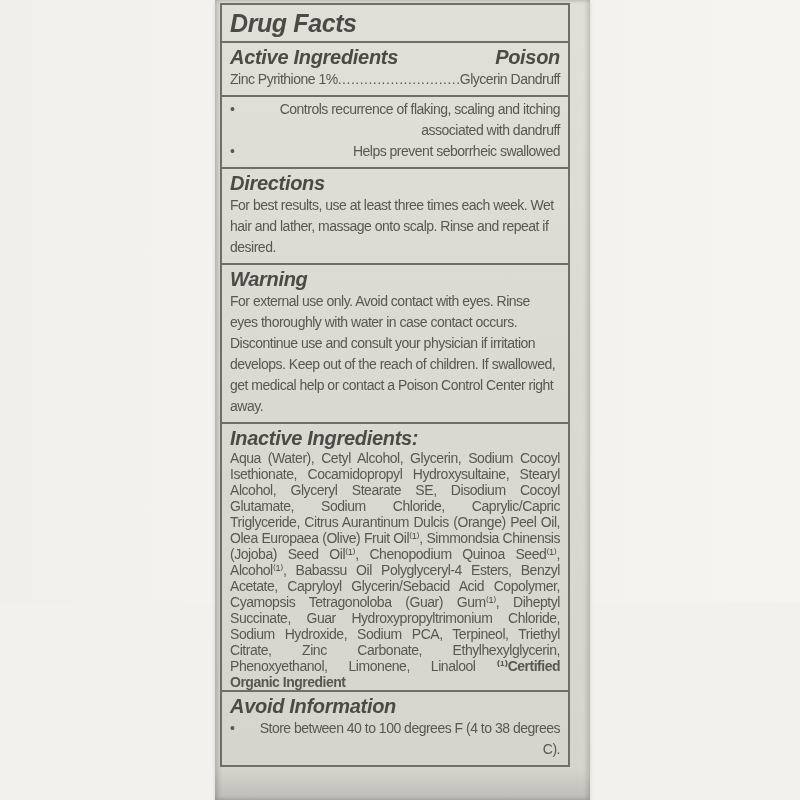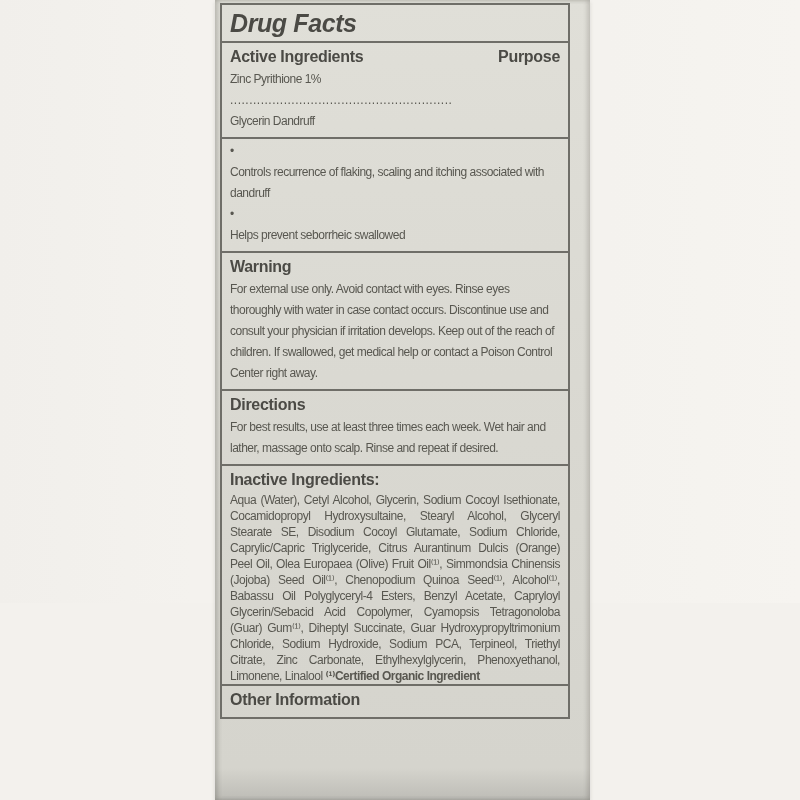--- a/index.html
+++ b/index.html
@@ -34,88 +34,92 @@
   .sec{
     padding:2px 8px 5px 8px;
     border-bottom:2px solid var(--panel_border);
   }
   .sec:last-child{border-bottom:none;}
   h1{
     font-size:25px;line-height:31px;font-style:italic;font-weight:bold;
     color:var(--heading_text);letter-spacing:-0.4px;
   }
   h2{
-    font-size:16px;line-height:24px;font-weight:bold;
+    font-size:20px;line-height:24px;font-style:italic;font-weight:bold;
     color:var(--heading_text);letter-spacing:-0.3px;
   }
   .sec-title{padding:3px 8px 2px 8px;}
   p,.leader-row,.bullet-item{
-    font-size:12px;line-height:21px;letter-spacing:-0.5px;color:var(--body_text);flex-direction:column;
+    font-size:14px;line-height:21px;letter-spacing:-0.5px;color:var(--body_text);
   }
   .row-heads{display:flex;justify-content:space-between;align-items:baseline;}
   .leader-row{display:flex;align-items:baseline;white-space:nowrap;}
   .dots{flex:1;overflow:hidden;letter-spacing:0.5px;}
   .bullet-item{display:flex;}
   .bullet{flex:0 0 14px;text-align:left;}
   .bullet::before{content:"\2022";}
-  .bullet-text{flex:1;}
+  .bullet-text{flex:1;text-align:right;}
   .justify{
     text-align:justify;line-height:16px;letter-spacing:-0.45px;
   }
   .justify b{letter-spacing:-0.5px;}
   .sec-inactive{padding-bottom:0;}
 </style>
 </head>
 <body>
 
 <div class="scene">
   <div class="label-column">
     <div class="facts-box">
 
       <div class="sec sec-title">
         <h1>Drug Facts</h1>
       </div>
 
       <div class="sec">
         <div class="row-heads">
           <h2>Active Ingredients</h2>
-          <h2>Purpose</h2>
+          <h2>Poison</h2>
         </div>
         <div class="leader-row">
           <span>Zinc Pyrithione 1%</span>
           <span class="dots">..........................................................</span>
           <span>Glycerin Dandruff</span>
         </div>
       </div>
 
       <div class="sec">
         <div class="bullet-item">
           <span class="bullet"></span>
           <span class="bullet-text">Controls recurrence of flaking, scaling and itching associated with dandruff</span>
         </div>
         <div class="bullet-item">
           <span class="bullet"></span>
           <span class="bullet-text">Helps prevent seborrheic swallowed</span>
         </div>
       </div>
 
       <div class="sec">
-        <h2>Warning</h2>
-        <p>For external use only. Avoid contact with eyes. Rinse eyes thoroughly with water in case contact occurs. Discontinue use and consult your physician if irritation develops. Keep out of the reach of children. If swallowed, get medical help or contact a Poison Control Center right away.</p>
+        <h2>Directions</h2>
+        <p>For best results, use at least three times each week. Wet hair and lather, massage onto scalp. Rinse and repeat if desired.</p>
       </div>
 
       <div class="sec">
-        <h2>Directions</h2>
-        <p>For best results, use at least three times each week. Wet hair and lather, massage onto scalp. Rinse and repeat if desired.</p>
+        <h2>Warning</h2>
+        <p>For external use only. Avoid contact with eyes. Rinse eyes thoroughly with water in case contact occurs. Discontinue use and consult your physician if irritation develops. Keep out of the reach of children. If swallowed, get medical help or contact a Poison Control Center right away.</p>
       </div>
 
       <div class="sec sec-inactive">
         <h2>Inactive Ingredients:</h2>
         <p class="justify"><span>Aqua (Water), Cetyl Alcohol, Glycerin, Sodium Cocoyl Isethionate, Cocamidopropyl Hydroxysultaine, Stearyl Alcohol, Glyceryl Stearate SE, Disodium Cocoyl Glutamate, Sodium Chloride, Caprylic/Capric Triglyceride, Citrus Aurantinum Dulcis (Orange) Peel Oil, Olea Europaea (Olive) Fruit Oil⁽¹⁾, Simmondsia Chinensis (Jojoba) Seed Oil⁽¹⁾, Chenopodium Quinoa Seed⁽¹⁾, Alcohol⁽¹⁾, Babassu Oil Polyglyceryl-4 Esters, Benzyl Acetate, Capryloyl Glycerin/Sebacid Acid Copolymer, Cyamopsis Tetragonoloba (Guar) Gum⁽¹⁾, Diheptyl Succinate, Guar Hydroxypropyltrimonium Chloride, Sodium Hydroxide, Sodium PCA, Terpineol, Triethyl Citrate, Zinc Carbonate, Ethylhexylglycerin, Phenoxyethanol, Limonene, Linalool </span><b>⁽¹⁾Certified Organic Ingredient</b></p>
       </div>
 
       <div class="sec">
-        <h2>Other Information</h2>
+        <h2>Avoid Information</h2>
+        <div class="bullet-item">
+          <span class="bullet"></span>
+          <span class="bullet-text">Store between 40 to 100 degrees F (4 to 38 degrees C).</span>
+        </div>
       </div>
 
     </div>
   </div>
 </div>
 
 </body></html>

